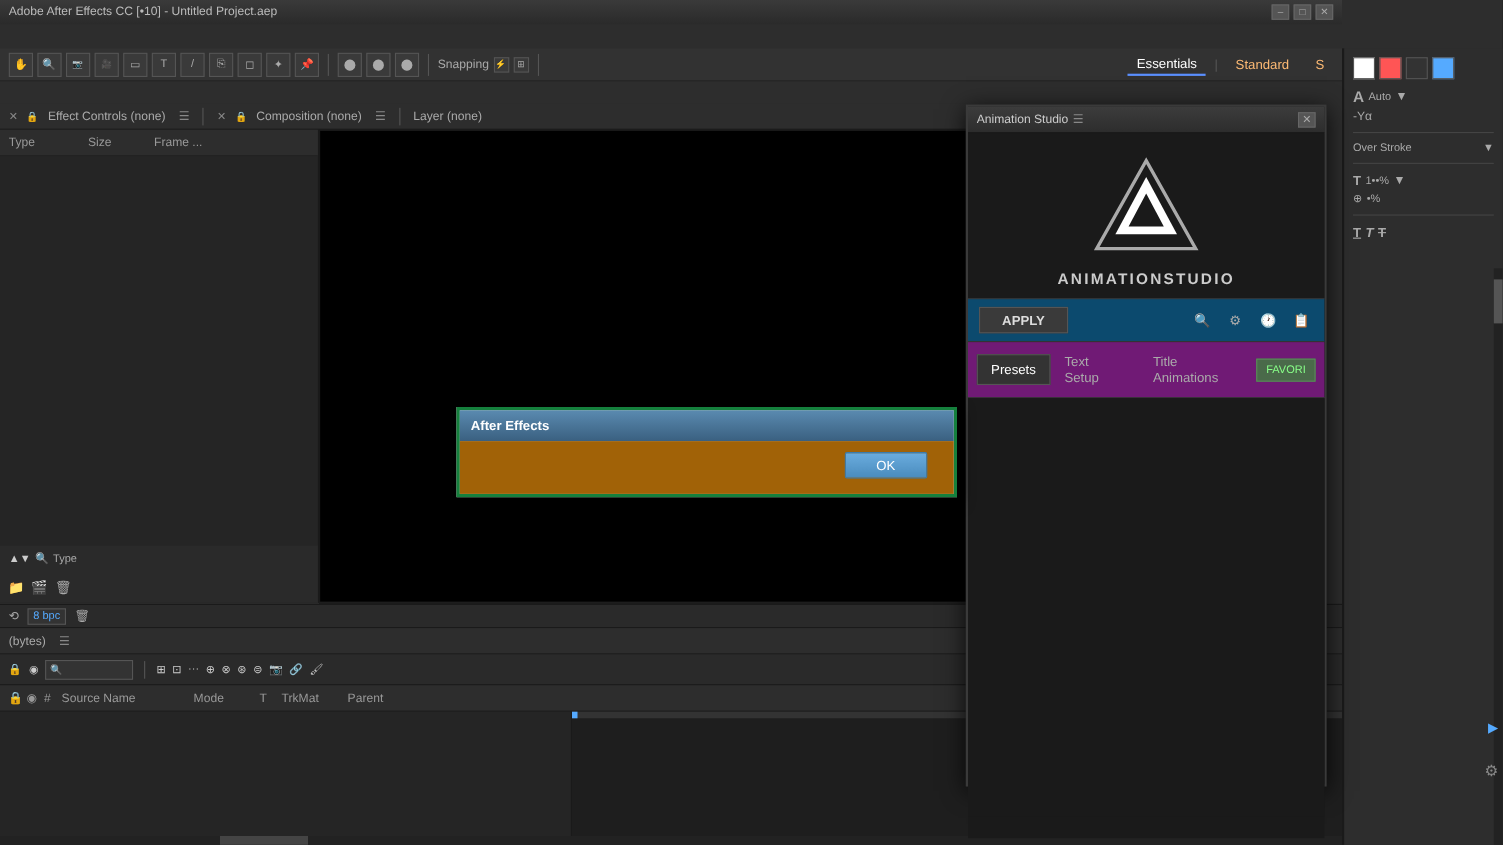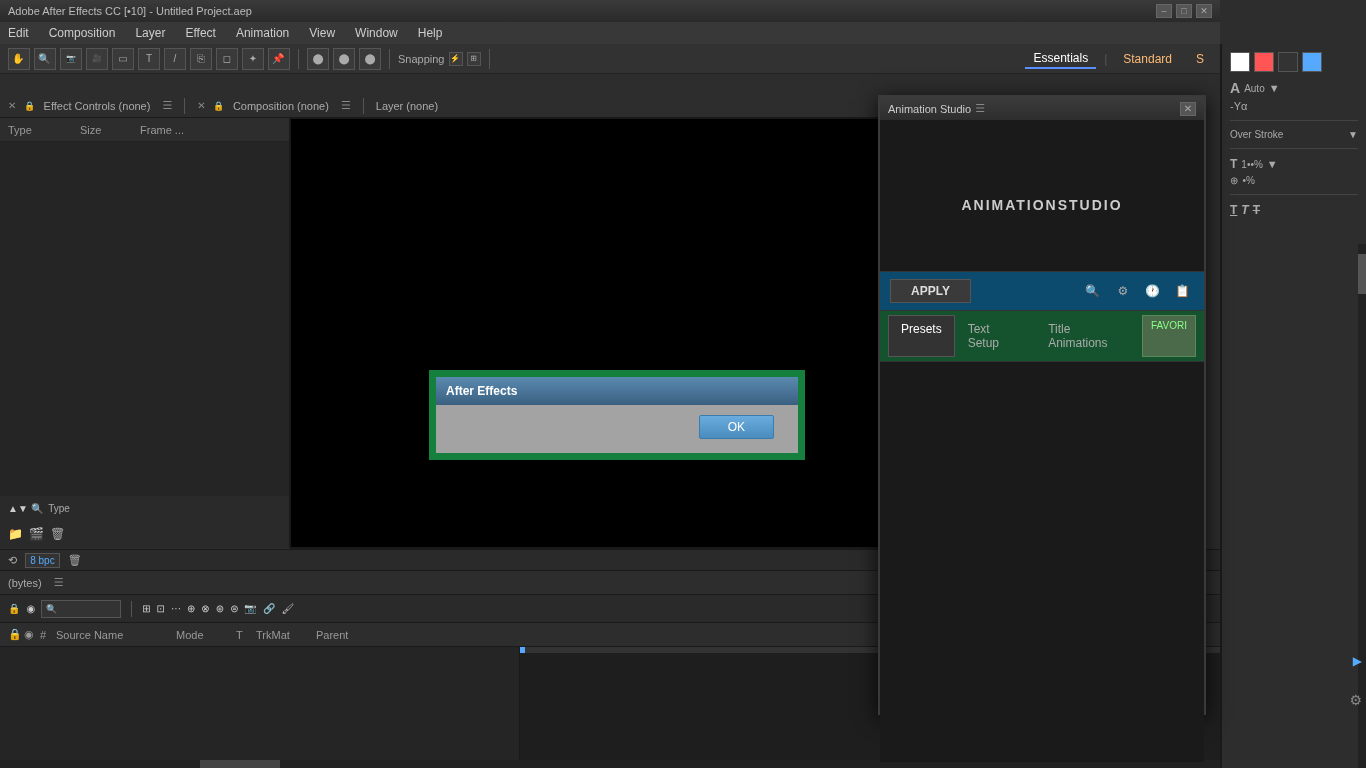--- a/index.html
+++ b/index.html
@@ -218,23 +218,23 @@
       flex-direction: column;
       align-items: center;
       padding: 20px 0;
     }
 
     
     .as-logo {
       width: 120px;
       height: 120px;
       display: flex;
-      flex-direction: row;
-      align-items: center;
-      justify-content: center;
+      flex-direction: column;
+      align-items: center;
+      justify-content: space-between;
       margin-bottom: 10px;
     }
 
     .as-brand {
       font-size: 14px;
       font-weight: bold;
       color: #ccc;
       letter-spacing: 2px;
       margin-top: 8px;
     }
@@ -270,21 +270,22 @@
       align-items: center;
       justify-content: center;
       cursor: pointer;
       color: #aaa;
       font-size: 12px;
     }
 
     .as-tabs {
       width: 100%;
       display: flex;
-      background: #14532d;
+      align-items: center;
+      background: #701a75;
       border-bottom: 1px solid #333;
       padding: 4px 8px;
       gap: 0;
     }
 
     .as-tab {
       padding: 6px 12px;
       font-size: 12px;
       color: #aaa;
       cursor: pointer;
@@ -309,24 +310,24 @@
     .as-content {
       width: 100%;
       flex: 1;
       background: #1a1a1a;
       min-height: 380px;
     }
 
     .error-dialog {
       position: absolute;
       top: 370px;
-      left: 429px;
-      width: 376px;
+      left: 415px;
+      width: 455px;
       background: #e0e0e0;
-      border: 7px solid #15803d;
+      border: 3px solid #15803d;
       box-shadow: 4px 4px 12px rgba(0,0,0,0.6);
       z-index: 200;
     }
 
     .dialog-titlebar {
       height: 28px;
       background: linear-gradient(to bottom, #5a8ab0, #3a6080);
       display: flex;
       align-items: center;
       padding: 0 10px;
@@ -337,21 +338,21 @@
 
     .dialog-body {
       background: #e8e8e8;
       padding: 20px 24px;
       font-size: 12px;
       color: #333;
       line-height: 1.5;
     }
 
     .dialog-footer {
-      background: #a3a3a3;
+      background: #a16207;
       padding: 10px 24px 14px;
       display: flex;
       justify-content: flex-end;
     }
 
     .dialog-ok-btn {
       background: linear-gradient(to bottom, #6aacde, #4a8cbe);
       border: 1px solid #3a7cae;
       color: #fff;
       padding: 4px 28px;
@@ -381,30 +382,20 @@
 
   <div class="ae-titlebar">
     <span>Adobe After Effects CC [•10] - Untitled Project.aep</span>
     <div class="ae-titlebar-buttons">
       <div class="titlebar-btn">–</div>
       <div class="titlebar-btn">□</div>
       <div class="titlebar-btn">✕</div>
     </div>
   </div>
 
-  <div class="ae-menubar">
-    <span class="menu-item">Edit</span>
-    <span class="menu-item">Composition</span>
-    <span class="menu-item">Layer</span>
-    <span class="menu-item">Effect</span>
-    <span class="menu-item">Animation</span>
-    <span class="menu-item">View</span>
-    <span class="menu-item">Window</span>
-    <span class="menu-item">Help</span>
-  </div>
 
   <div class="ae-toolbar">
     <div class="toolbar-btn">✋</div>
     <div class="toolbar-btn">🔍</div>
     <div class="toolbar-btn" style="font-size:8px;">📷</div>
     <div class="toolbar-btn" style="font-size:8px;">🎥</div>
     <div class="toolbar-btn">▭</div>
     <div class="toolbar-btn">T</div>
     <div class="toolbar-btn">/</div>
     <div class="toolbar-btn">⎘</div>

